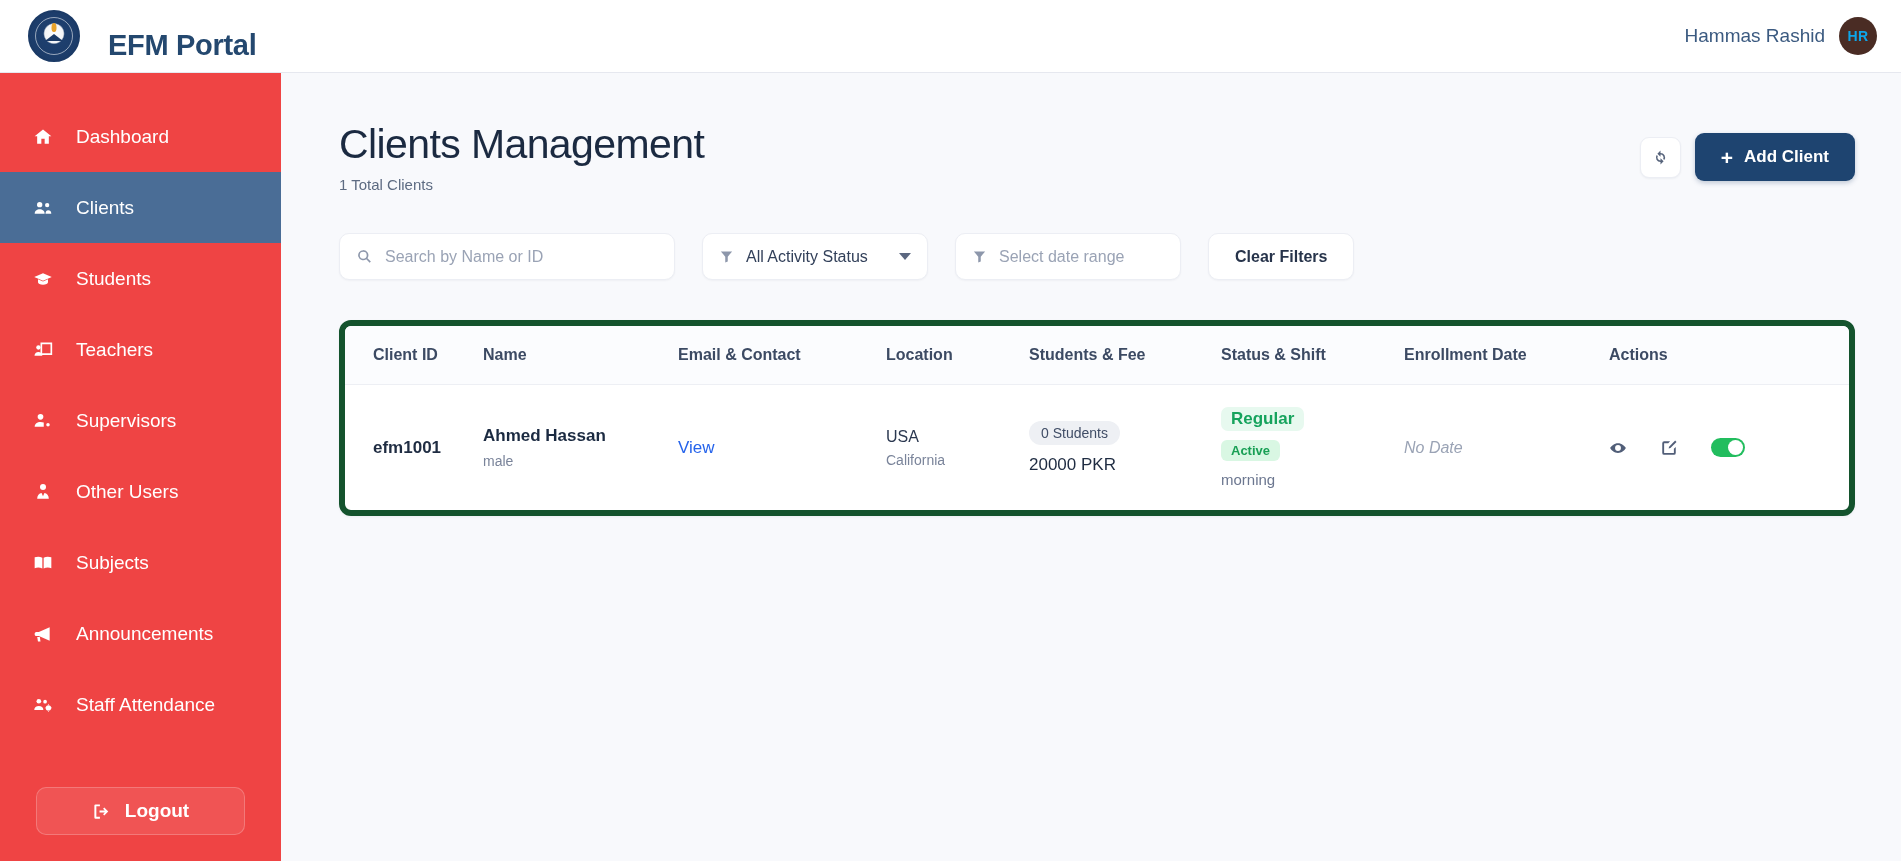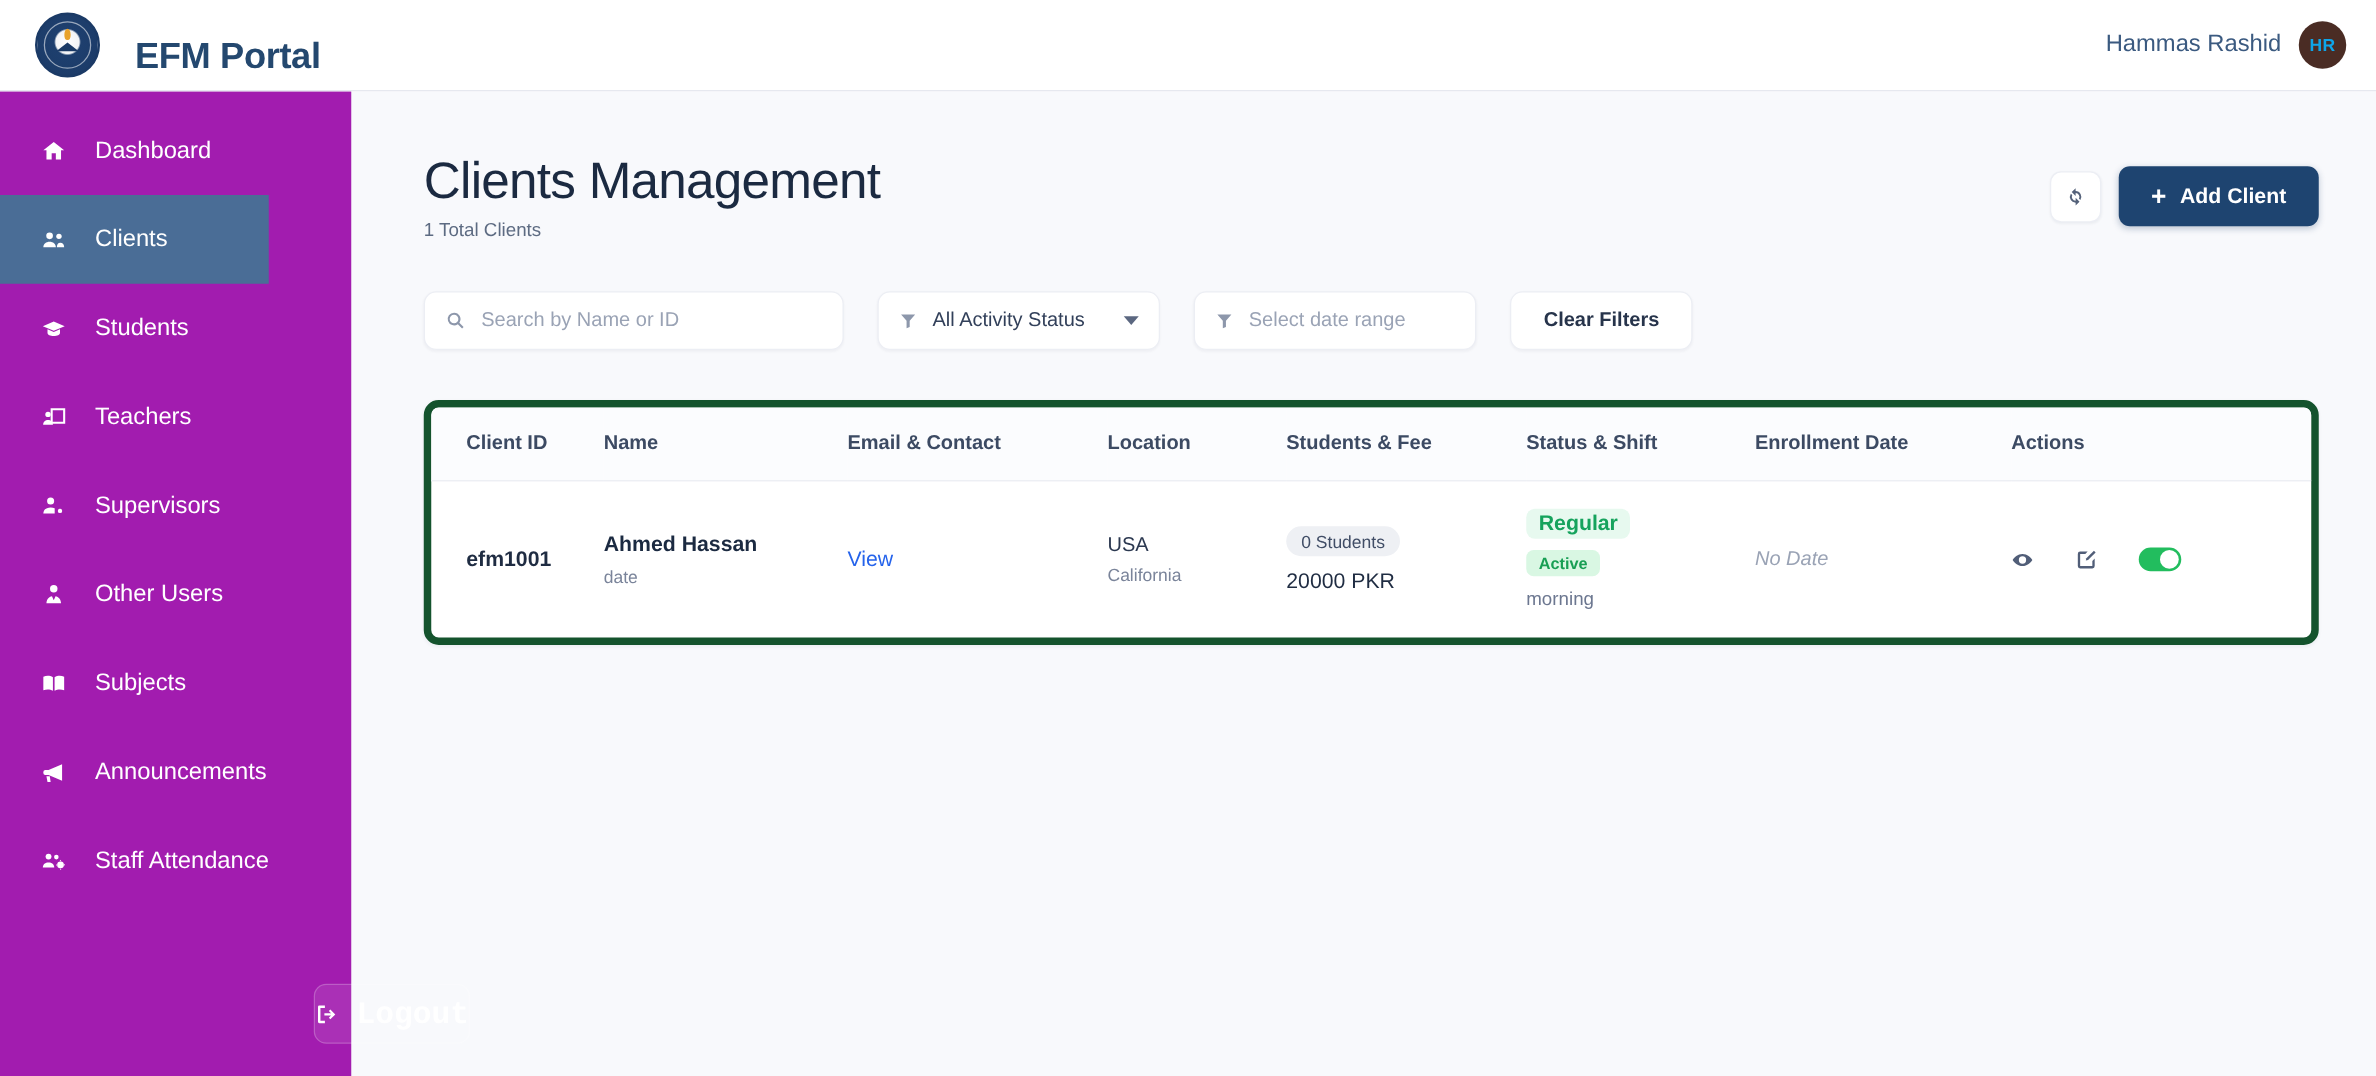--- a/index.html
+++ b/index.html
@@ -52,23 +52,23 @@
     display: flex; align-items: center; justify-content: center;
     font-size: 14px; font-weight: bold; letter-spacing: 0.3px;
   }
 
   
   .body-row { display: flex; flex: 1; min-height: 0; }
 
   
   .sidebar {
     width: 281px; min-width: 281px;
-    background: #a21caf;
-    display: flex; flex-direction: row;
-    padding-top: 12px;
+    background: #ef4444;
+    display: flex; flex-direction: column;
+    padding-top: 28px;
   }
   .nav { display: flex; flex-direction: column; }
   .nav-item {
     display: flex; align-items: center; gap: 20px;
     height: 71px; padding: 0 0 0 30px;
     color: #ffffff; font-size: 19px;
     cursor: pointer;
   }
   .nav-item.active { background: #4a6d96; }
   .nav-ico {
@@ -78,23 +78,22 @@
   .nav-ico svg { display: block; fill: #ffffff; }
   .nav-label { white-space: nowrap; }
 
   .sidebar-foot { margin-top: auto; padding: 22px 36px 26px 36px; }
   .logout-btn {
     display: flex; align-items: center; justify-content: center; gap: 14px;
     height: 48px; width: 100%;
     border-radius: 10px;
     background: rgba(255,255,255,0.09);
     border: 1px solid rgba(255,255,255,0.22);
-    color: #ffffff; font-size: 25px; font-weight: bold;
+    color: #ffffff; font-size: 19px; font-weight: bold;
     cursor: pointer;
-    font-family: Liberation Mono, monospace;
   }
   .logout-btn svg { fill: #ffffff; display: block; }
 
   
   .main { flex: 1; min-width: 0; padding: 48px 46px 0 58px; overflow: hidden; }
 
   .page-head { display: flex; align-items: flex-start; }
   .page-title { font-size: 41px; color: #1b2a41; font-weight: normal; letter-spacing: -0.6px; line-height: 1.15; }
   .page-sub { font-size: 15px; color: #5d6b82; margin-top: 8px; }
   .head-actions { margin-left: auto; display: flex; align-items: center; gap: 14px; padding-top: 12px; }
@@ -417,21 +416,21 @@
               <th class="c-actions">Actions</th>
             </tr>
           </thead>
           <tbody>
             <tr>
               <td class="c-id">
                 <div class="cell-id">efm1001</div>
               </td>
               <td>
                 <div class="cell-name">Ahmed Hassan</div>
-                <div class="cell-sub">date</div>
+                <div class="cell-sub">male</div>
               </td>
               <td>
                 <span class="link-view">View</span>
               </td>
               <td>
                 <div class="cell-loc">USA</div>
                 <div class="cell-loc-sub">California</div>
               </td>
               <td>
                 <span class="pill-students">0 Students</span>

